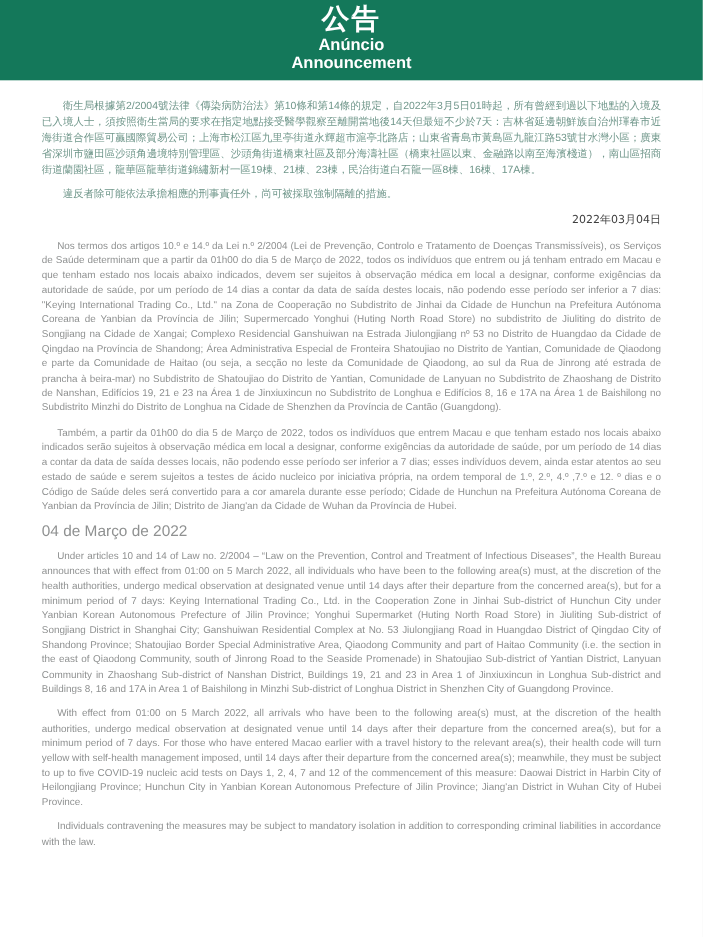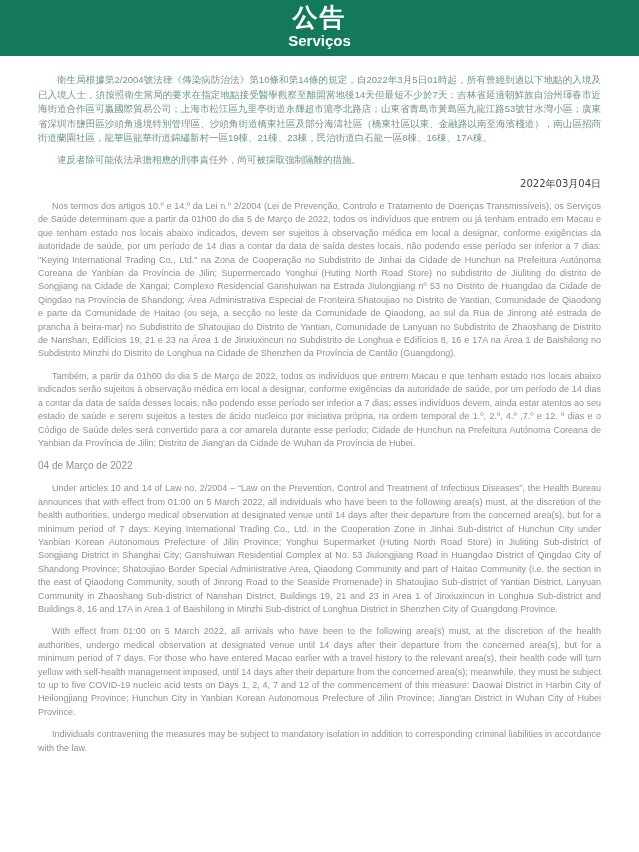--- a/index.html
+++ b/index.html
@@ -33,32 +33,33 @@
   }
   .zh-date{
     color:var(--zh-date-text);font-size:10px;line-height:14px;
     margin:10px 0 9px;font-family:"DejaVu Sans",sans-serif;text-align:right;
   }
   .latin-para{
     color:var(--latin-text);font-size:9px;line-height:13.4px;
     text-align:justify;text-indent:14px;margin-bottom:9px;
   }
   .latin-date{
-    color:var(--latin-text);font-size:10px;line-height:13px;margin:2px 0 10px;
+    color:var(--latin-text);font-size:14px;line-height:13px;margin:2px 0 10px;
   }
   .section-en{margin-top:4px;}
 </style>
 </head>
 <body>
 
 <div class="page">
 
   <header class="header-band">
     <div class="title-zh">公告</div>
-    <div class="title-pt">Serviços</div>
+    <div class="title-pt">Anúncio</div>
+    <div class="title-en">Announcement</div>
   </header>
 
   <main class="content">
 
     <section>
       <p class="zh-para">衛生局根據第2/2004號法律《傳染病防治法》第10條和第14條的規定，自2022年3月5日01時起，所有曾經到過以下地點的入境及已入境人士，須按照衛生當局的要求在指定地點接受醫學觀察至離開當地後14天但最短不少於7天：吉林省延邊朝鮮族自治州琿春市近海街道合作區可贏國際貿易公司；上海市松江區九里亭街道永輝超市滬亭北路店；山東省青島市黃島區九龍江路53號甘水灣小區；廣東省深圳市鹽田區沙頭角邊境特別管理區、沙頭角街道橋東社區及部分海濤社區（橋東社區以東、金融路以南至海濱棧道），南山區招商街道蘭園社區，龍華區龍華街道錦繡新村一區19棟、21棟、23棟，民治街道白石龍一區8棟、16棟、17A棟。</p>
       <p class="zh-para">違反者除可能依法承擔相應的刑事責任外，尚可被採取強制隔離的措施。</p>
       <p class="zh-date">2022年03月04日</p>
     </section>
 

